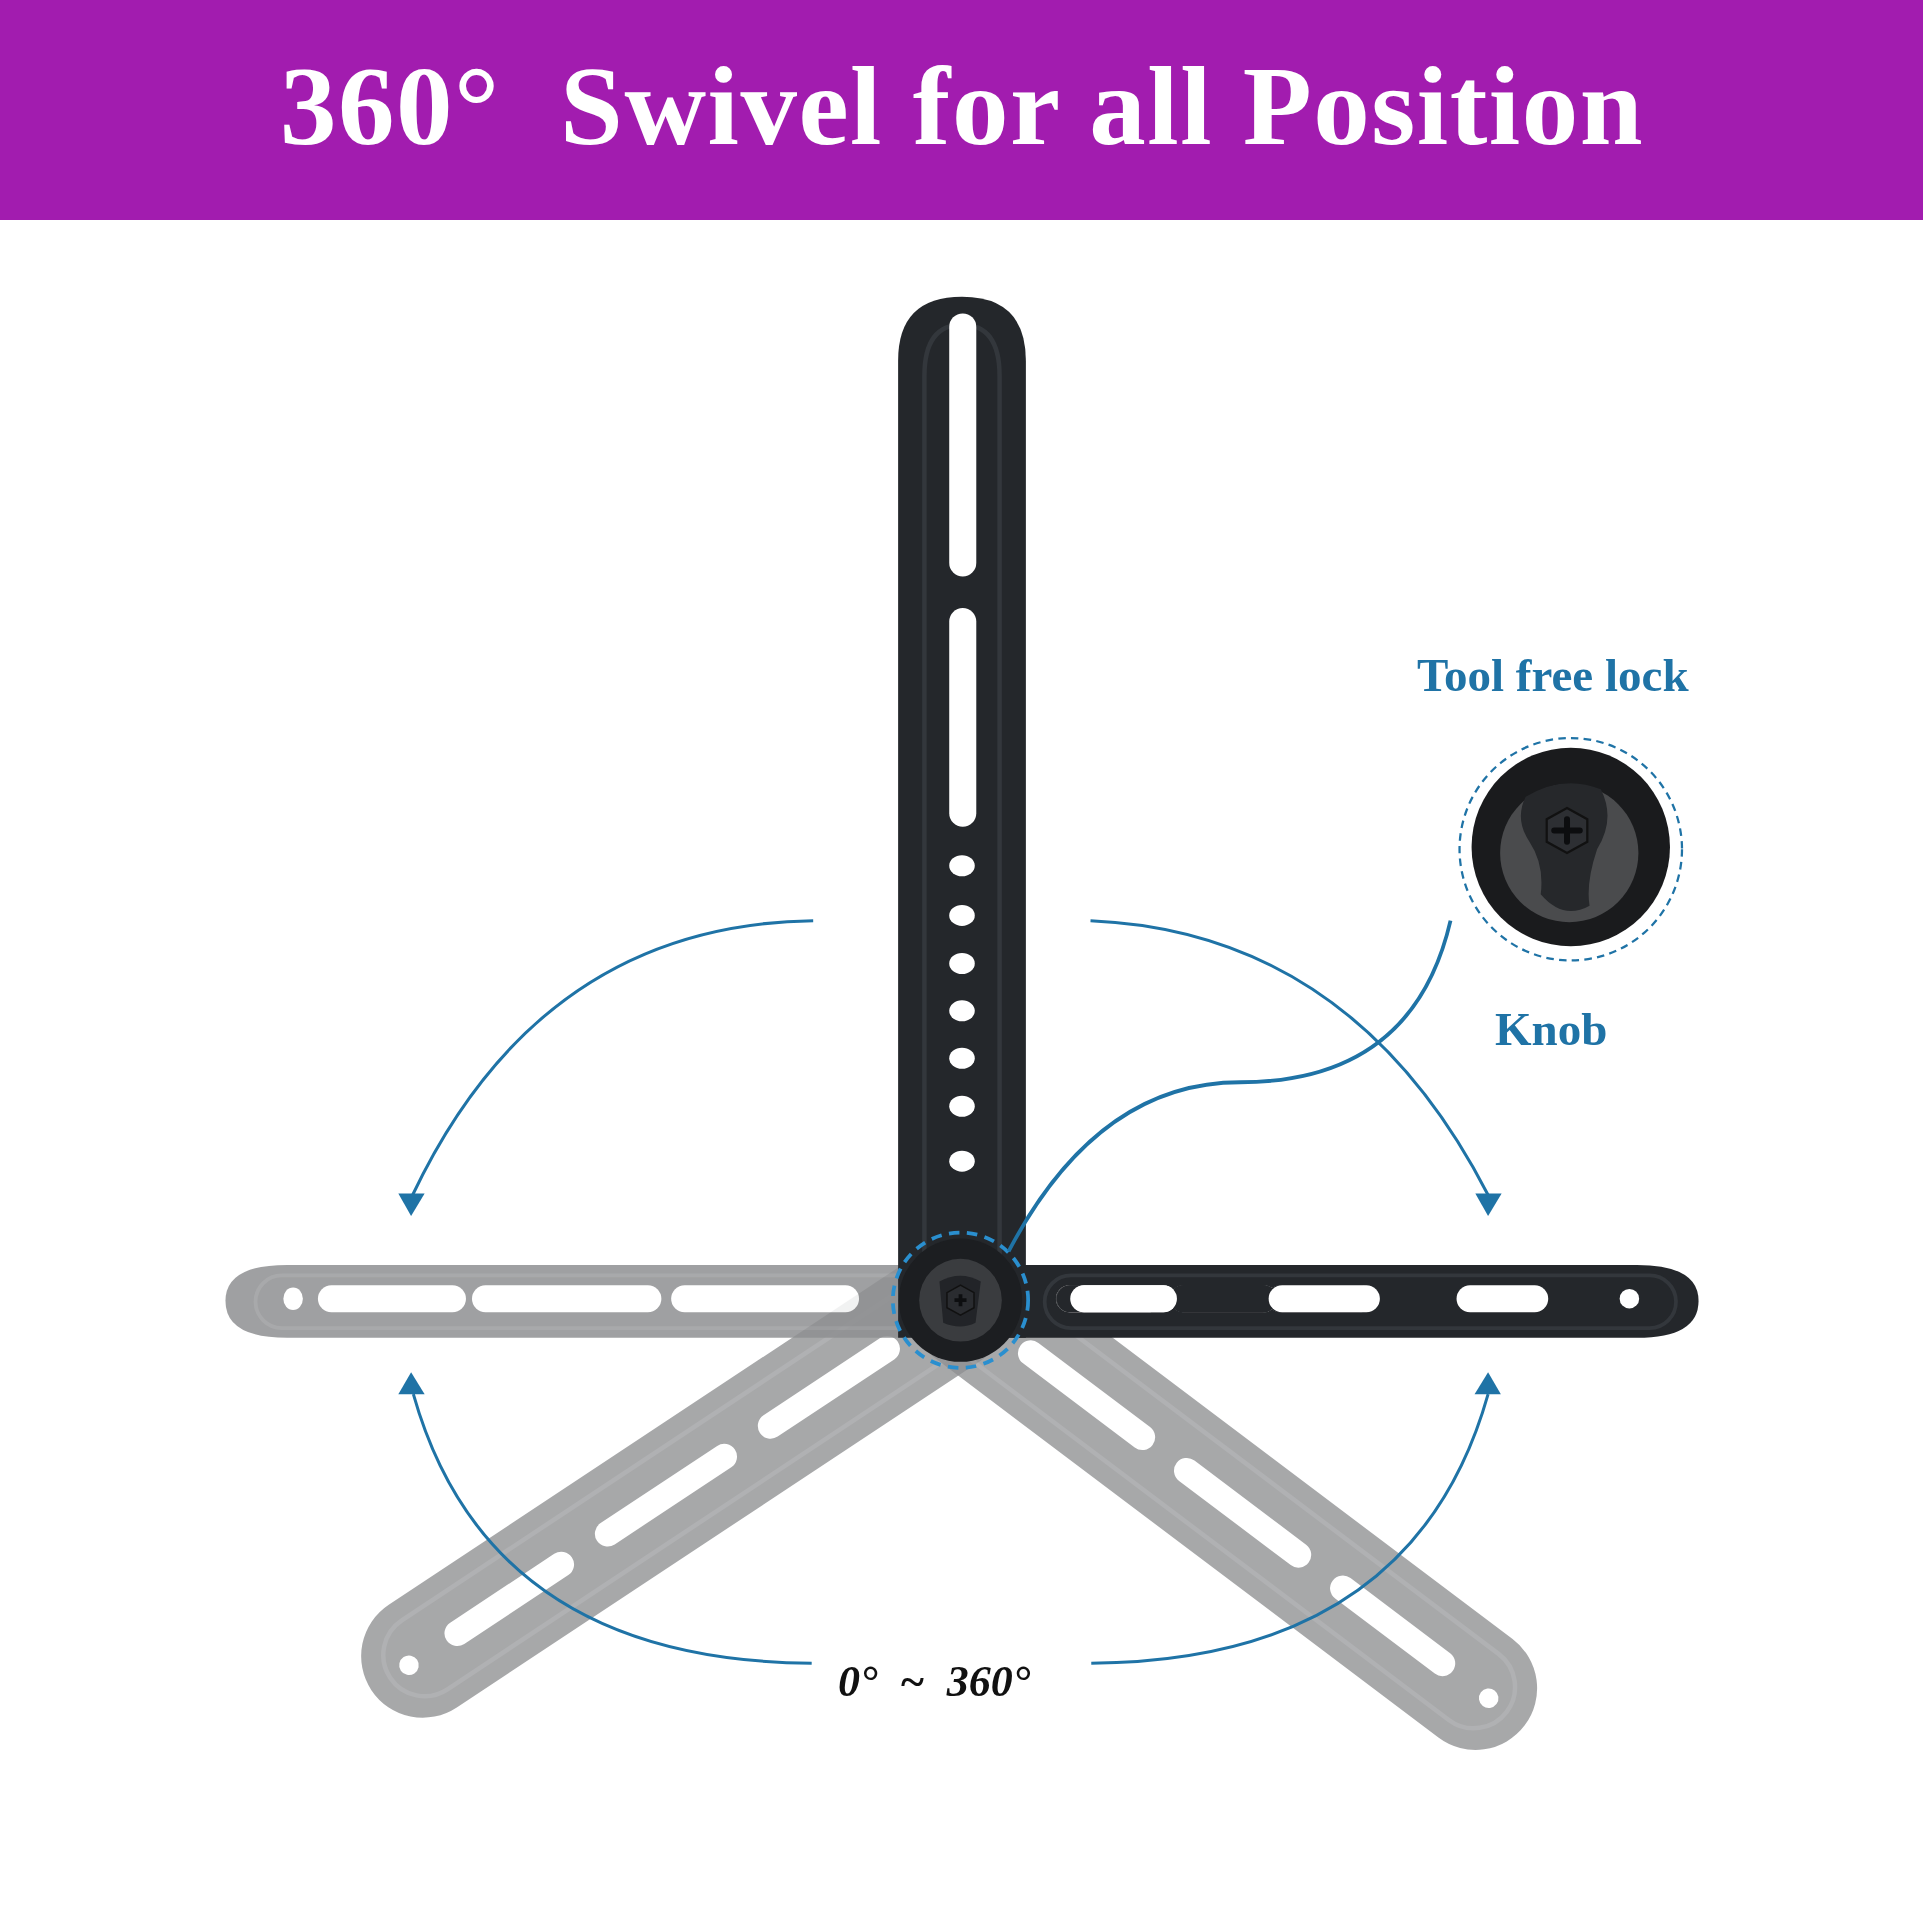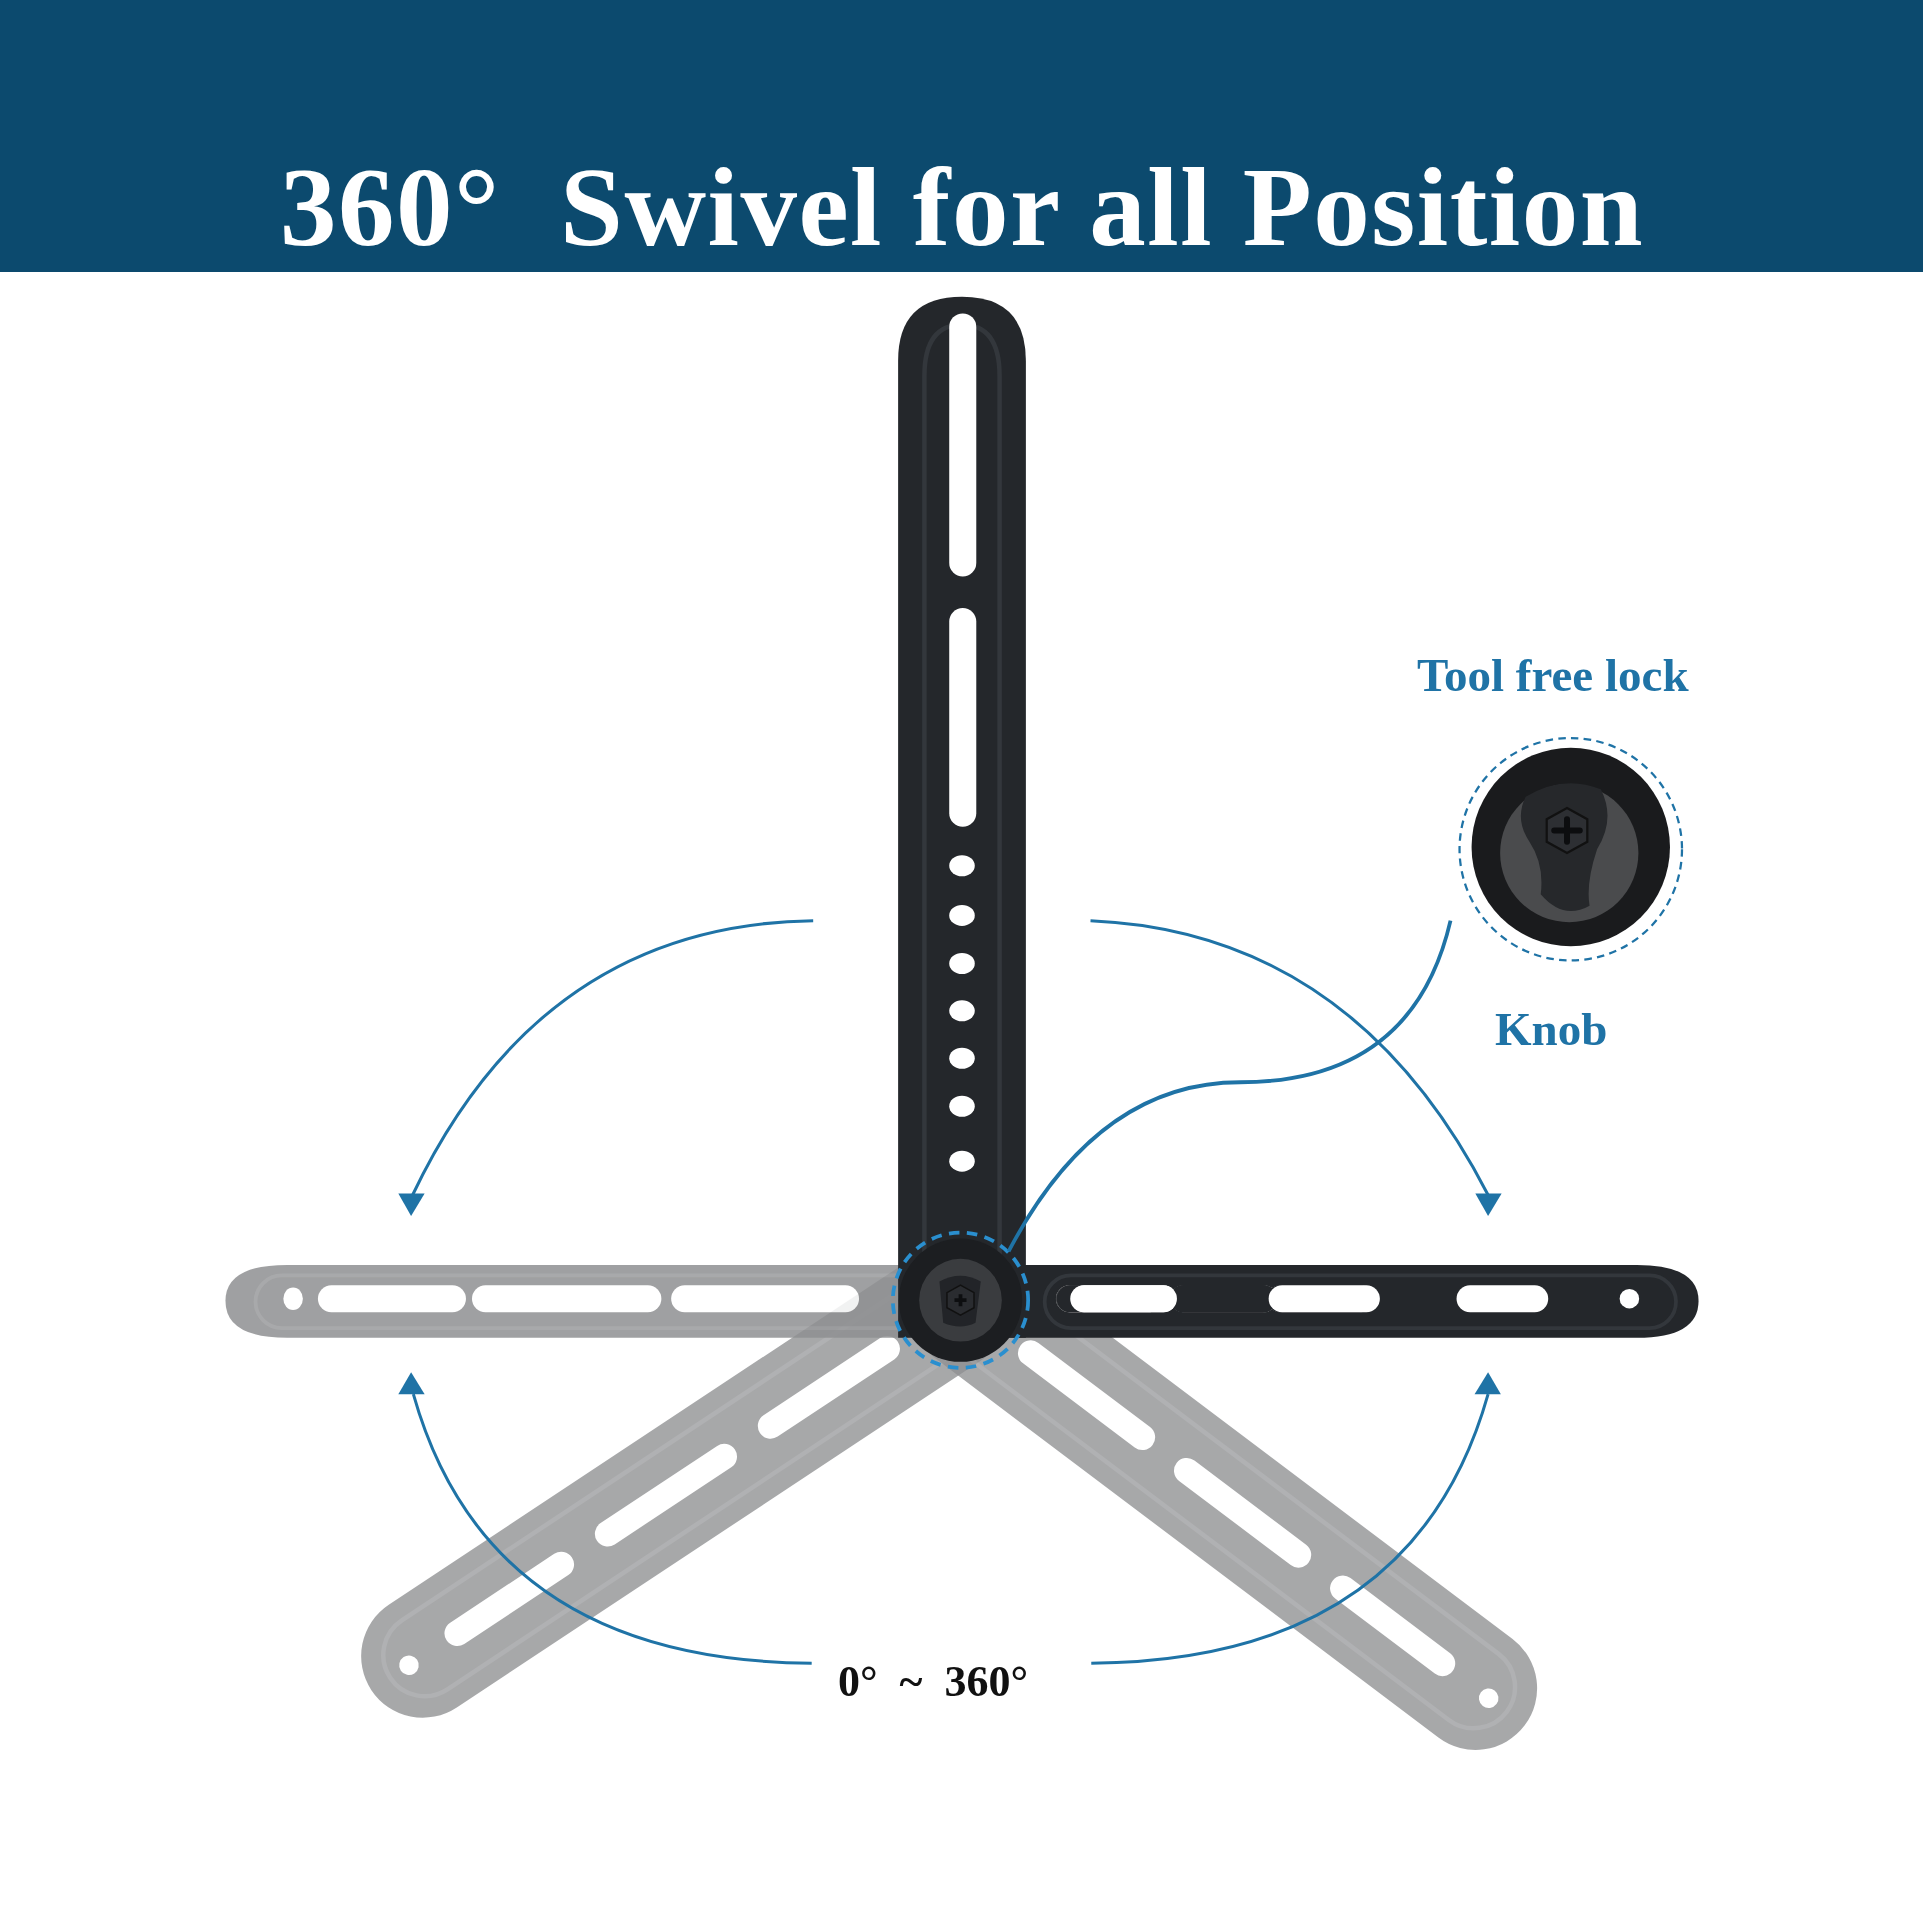--- a/index.html
+++ b/index.html
@@ -1,23 +1,23 @@
 <!DOCTYPE html>
 <html style="font-size:12px"><head>
 <meta charset="utf-8">
 <style>
   html, body { margin: 0; padding: 0; background: #ffffff; }
   body { width: 1924px; height: 1924px; position: relative; overflow: hidden; font-family: "Liberation Serif", "DejaVu Serif", serif; }
-  .banner { position: absolute; left: 0; top: 0; width: 1924px; height: 272px; background: #0c4a6e; display: flex; align-items: flex-end; justify-content: center; }
+  .banner { position: absolute; left: 0; top: 0; width: 1924px; height: 220px; background: #a21caf; display: flex; align-items: center; justify-content: center; }
   .banner-title { color: #ffffff; font-family: "Liberation Serif", serif; font-weight: bold; font-size: 113px; letter-spacing: 1.5px; white-space: pre; margin-top: -7.5px; }
   .canvas { position: absolute; left: 0; top: 0; width: 1924px; height: 1924px; }
   .label { position: absolute; font-family: "Liberation Serif", serif; font-weight: bold; white-space: pre; margin-top: 18px; }
   .tool-free { left: 1417px; top: 630px; font-size: 47px; color: #1f73a6; }
   .knob-label { left: 1495px; top: 984px; font-size: 47px; color: #1f73a6; }
-  .range-label { left: 838px; top: 1638px; font-size: 44px; color: #111111; }
+  .range-label { left: 838px; top: 1638px; font-size: 44px; color: #111111; font-style: italic; }
 </style>
 </head>
 <body>
 
 <div class="banner">
   <span class="banner-title">360°  Swivel for all Position</span>
 </div>
 
 <svg class="canvas" viewBox="0 0 2560 2560" width="1924" height="1924" xmlns="http://www.w3.org/2000/svg">
   <defs>

